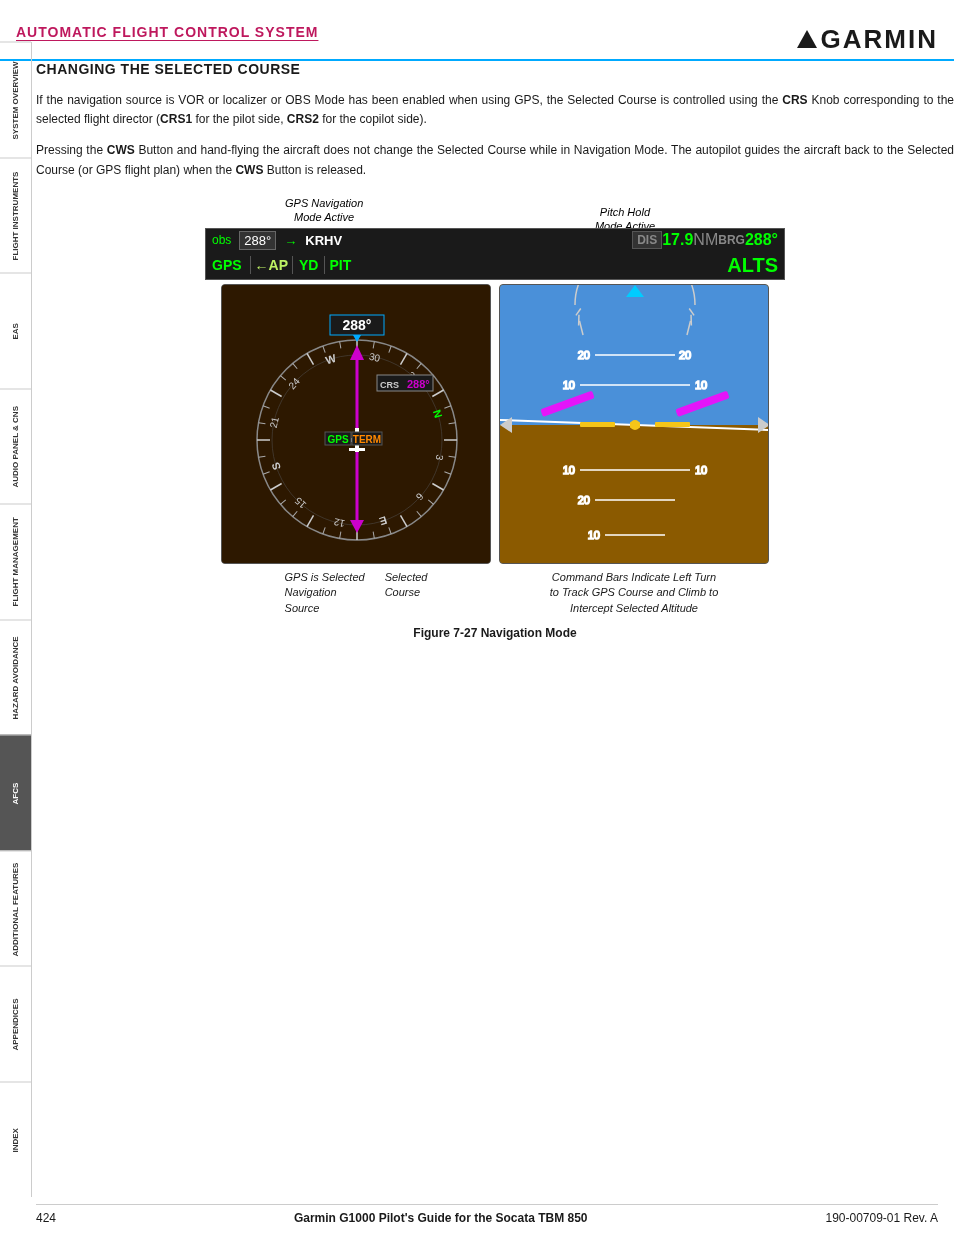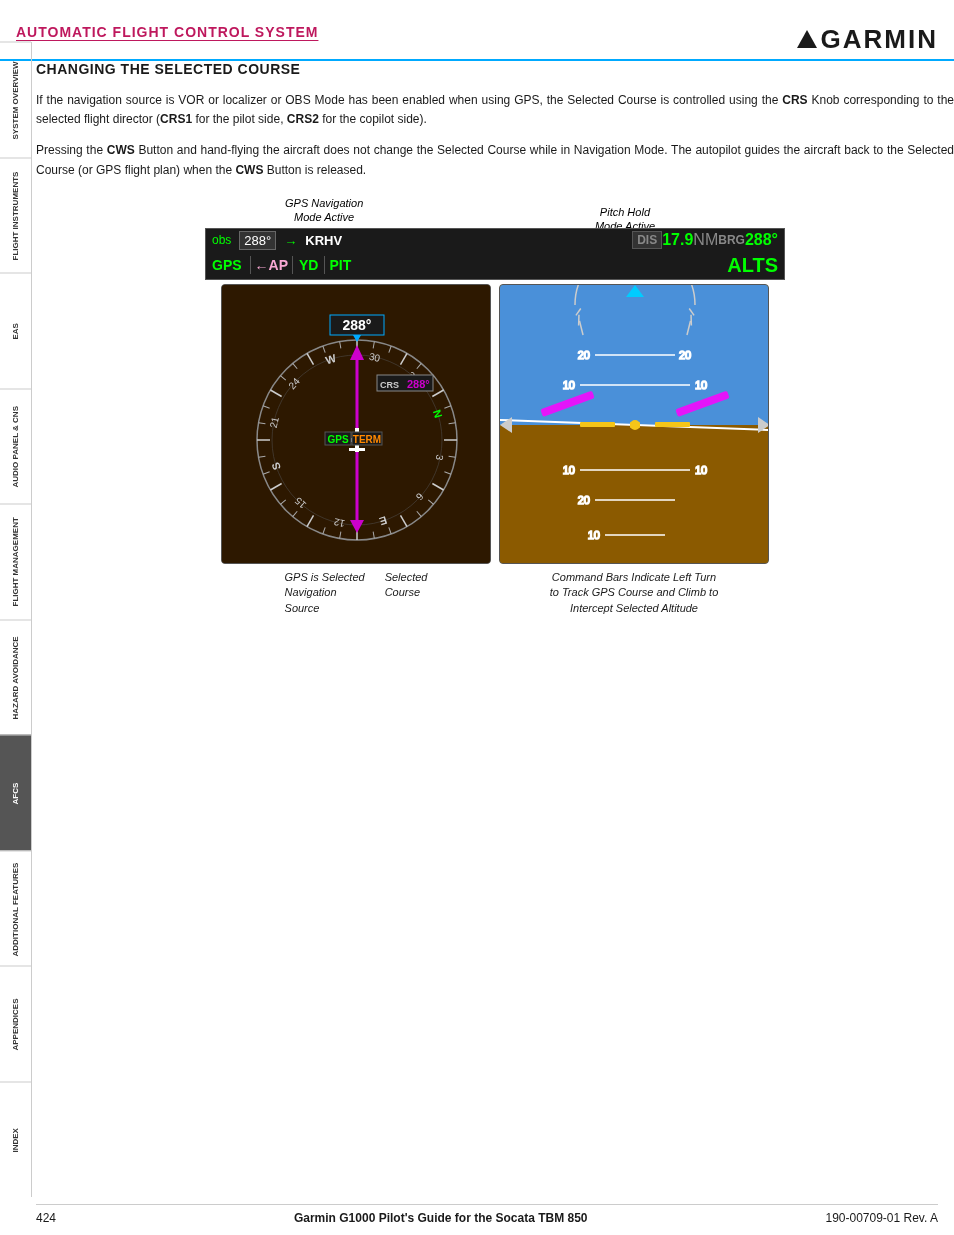--- a/index.html
+++ b/index.html
@@ -152,21 +152,21 @@
       font-size: 13px;
       gap: 2px;
     }
     .pfd-gps {
       color: #00ff00;
       font-weight: bold;
       font-size: 14px;
       margin-right: 4px;
     }
     .pfd-ap {
-      color: #f9a8d4;
+      color: #bef264;
       font-size: 14px;
       font-weight: bold;
     }
     .pfd-yd {
       color: #00ff00;
       font-size: 14px;
       font-weight: bold;
       margin: 0 2px;
     }
     .pfd-pit {
@@ -559,20 +559,21 @@
         </div>
         <div class="caption">
           <span>Selected<br>Course</span>
         </div>
       </div>
       <div class="caption-right">
         <span>Command Bars Indicate Left Turn<br>to Track GPS Course and Climb to<br>Intercept Selected Altitude</span>
       </div>
     </div>
 
+    <div class="figure-caption">Figure 7-27  Navigation Mode</div>
 
   </div>
 </div>
 
 <div class="footer">
   <span class="footer-page">424</span>
   <span class="footer-title">Garmin G1000 Pilot's Guide for the Socata TBM 850</span>
   <span class="footer-doc">190-00709-01  Rev. A</span>
 </div>
 

